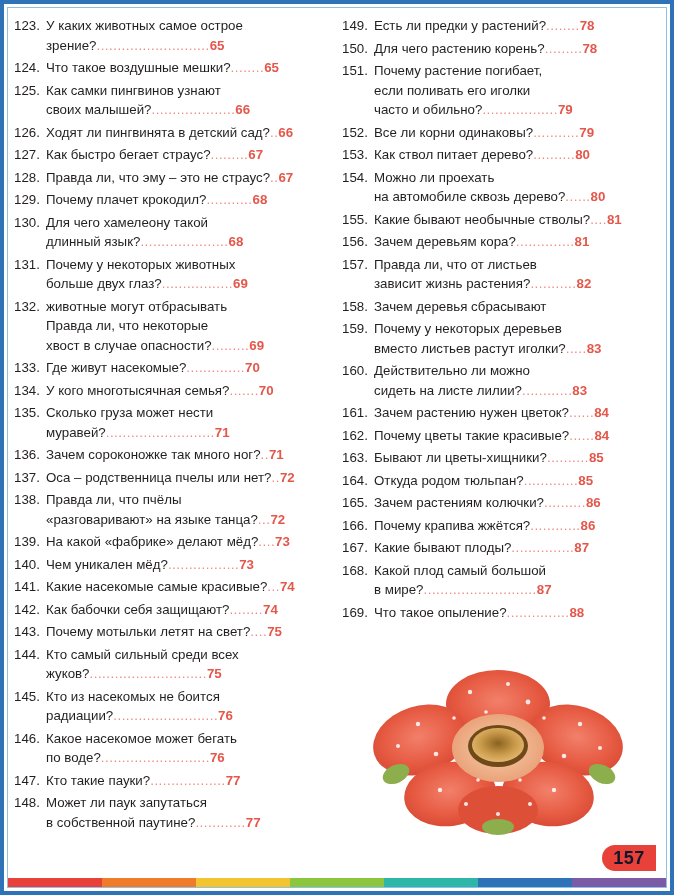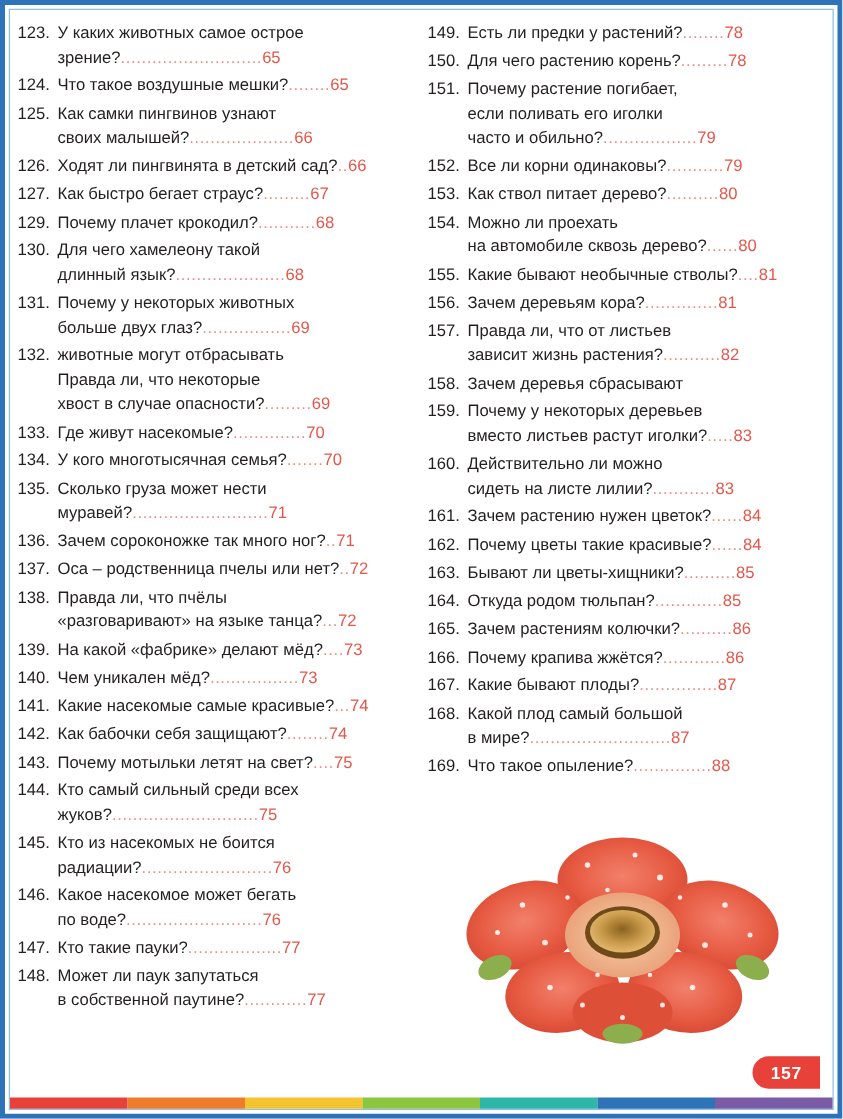--- a/index.html
+++ b/index.html
@@ -70,43 +70,43 @@
   }
   .ttl {
     display: inline;
   }
   .dots {
     letter-spacing: 0.5px;
     color: #f08a80;
   }
   .pg {
     color: #e4574a;
-    font-weight: 400;
+    font-weight: 700;
   }
   .tail {
     white-space: nowrap;
   }
   
   .flower-wrap {
     position: absolute;
     left: 18px;
     top: 646px;
     width: 280px;
     height: 175px;
   }
   .page-badge {
     position: absolute;
     right: 18px;
     bottom: 24px;
     width: 54px;
     height: 26px;
     background: #e8413a;
     border-radius: 13px 0 0 13px;
-    color: #ffffff;
-    font-size: 14px;
+    color: #0f172a;
+    font-size: 18px;
     font-weight: bold;
     display: flex;
     align-items: center;
     justify-content: center;
     letter-spacing: 0.5px;
     margin-top: 21px;
   }
   
   .strip {
     position: absolute;
@@ -151,20 +151,26 @@
         <div class="entry">
           <div class="num">126.</div>
           <div class="entry-body">
             <div><span class="ttl">Ходят ли пингвинята в детский сад?</span><span class="tail"><span class="dots">..</span><span class="pg">66</span></span></div>
           </div>
         </div>
         <div class="entry">
           <div class="num">127.</div>
           <div class="entry-body">
             <div><span class="ttl">Как быстро бегает страус?</span><span class="tail"><span class="dots">.........</span><span class="pg">67</span></span></div>
+          </div>
+        </div>
+        <div class="entry">
+          <div class="num">128.</div>
+          <div class="entry-body">
+            <div><span class="ttl">Правда ли, что эму – это не страус?</span><span class="tail"><span class="dots">..</span><span class="pg">67</span></span></div>
           </div>
         </div>
         <div class="entry">
           <div class="num">129.</div>
           <div class="entry-body">
             <div><span class="ttl">Почему плачет крокодил?</span><span class="tail"><span class="dots">...........</span><span class="pg">68</span></span></div>
           </div>
         </div>
         <div class="entry">
           <div class="num">130.</div>

